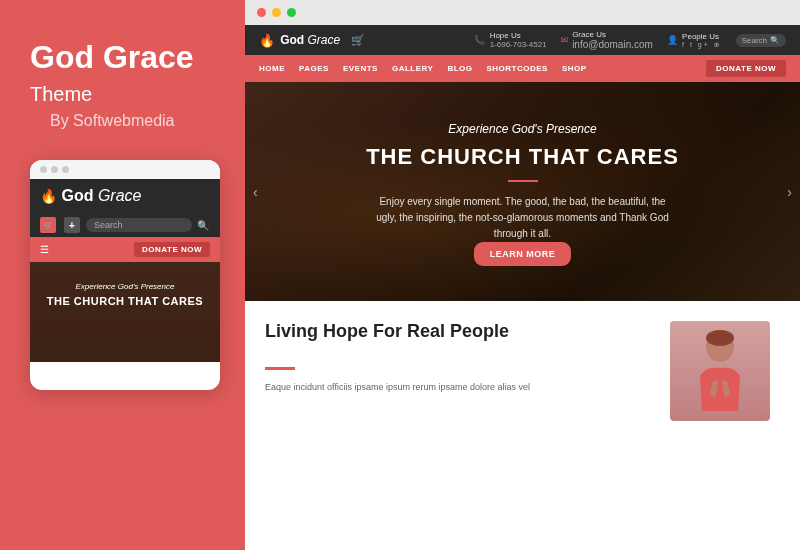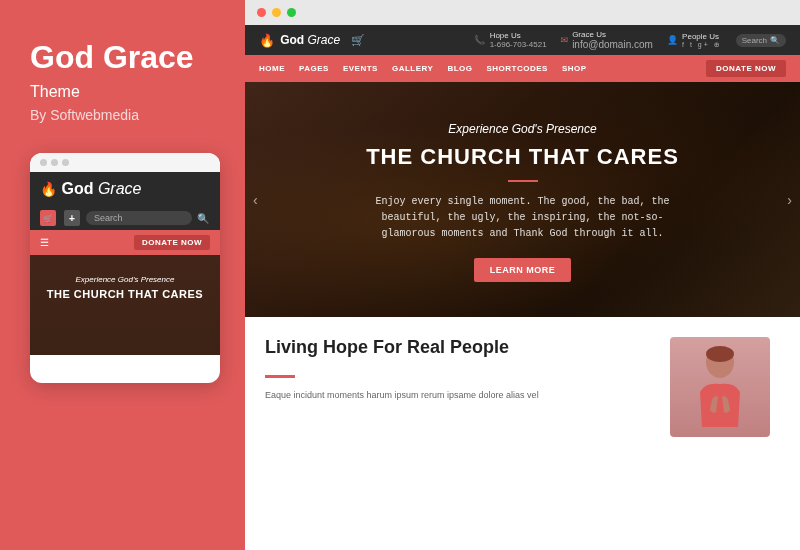--- a/index.html
+++ b/index.html
@@ -17,28 +17,29 @@
     }
     .left-title {
       color: #fff;
       font-size: 32px;
       font-weight: 900;
       line-height: 1.1;
       margin-bottom: 8px;
     }
     .left-subtitle {
       color: #fff;
-      font-size: 16px;
+      font-size: 20px;
       font-weight: 300;
       margin-bottom: 6px;
     }
     .left-by {
       color: rgba(255,255,255,0.75);
-      font-size: 14px;
+      font-size: 16px;
       margin-bottom: 30px;
+      margin-left: 20px;
     }
 
     
     .mobile-mockup {
       background: #fff;
       border-radius: 12px;
       width: 190px;
       min-height: 230px;
       overflow: hidden;
       box-shadow: 0 4px 20px rgba(0,0,0,0.2);
@@ -312,31 +313,30 @@
       background: #e05a5a;
       margin: 0 auto 12px;
       position: relative;
       z-index: 1;
     }
     .hero-desc {
       color: rgba(255,255,255,0.85);
       font-size: 10px;
       line-height: 1.6;
       max-width: 300px;
-      margin: 0 auto 16px;
+      margin: 0 auto 0;
       position: relative;
       z-index: 1;
-      font-family: Liberation Mono, monospace;
     }
     .hero-btn {
       background: #e05a5a;
       color: #fff;
       font-size: 9px;
       padding: 7px 16px;
-      border-radius: 2px;
+      border-radius: 9px;
       font-weight: 700;
       letter-spacing: 0.5px;
       position: relative;
       z-index: 1;
       display: inline-block;
     }
     .hero-arrow-left {
       position: absolute;
       left: 8px;
       top: 50%;
@@ -364,21 +364,21 @@
       gap: 20px;
     }
     .bottom-left {
       flex: 1;
     }
     .bottom-title {
       color: #222;
       font-size: 18px;
       font-weight: 900;
       line-height: 1.2;
-      margin-bottom: 16px;
+      margin-bottom: 24px;
     }
     .bottom-divider {
       width: 30px;
       height: 3px;
       background: #e05a5a;
       margin-bottom: 10px;
     }
     .bottom-desc {
       color: #666;
       font-size: 9px;
@@ -518,21 +518,21 @@
       <div class="hero-divider"></div>
       <div class="hero-desc">Enjoy every single moment. The good, the bad, the beautiful, the ugly, the inspiring, the not-so-glamorous moments and Thank God through it all.</div>
       <div class="hero-btn">LEARN MORE</div>
       <span class="hero-arrow-right">›</span>
     </div>
 
     <div class="site-bottom">
       <div class="bottom-left">
         <div class="bottom-title">Living Hope For Real People</div>
         <div class="bottom-divider"></div>
-        <div class="bottom-desc">Eaque incidunt moments harum ipsum rerum ipsame dolore alias vel</div>
+        <div class="bottom-desc">Eaque incidunt officiis ipsame ipsum rerum ipsame dolore alias vel</div>
       </div>
       <div class="bottom-right">
         <div class="person-img">
           <svg class="person-svg" viewBox="0 0 80 90">
 
             <ellipse cx="40" cy="20" rx="14" ry="16" fill="#c08070"></ellipse>
 
             <ellipse cx="40" cy="12" rx="14" ry="8" fill="#8a4030"></ellipse>
 
             <path d="M20 50 Q25 40 40 42 Q55 40 60 50 L58 85 L22 85 Z" fill="#e05a5a"></path>

